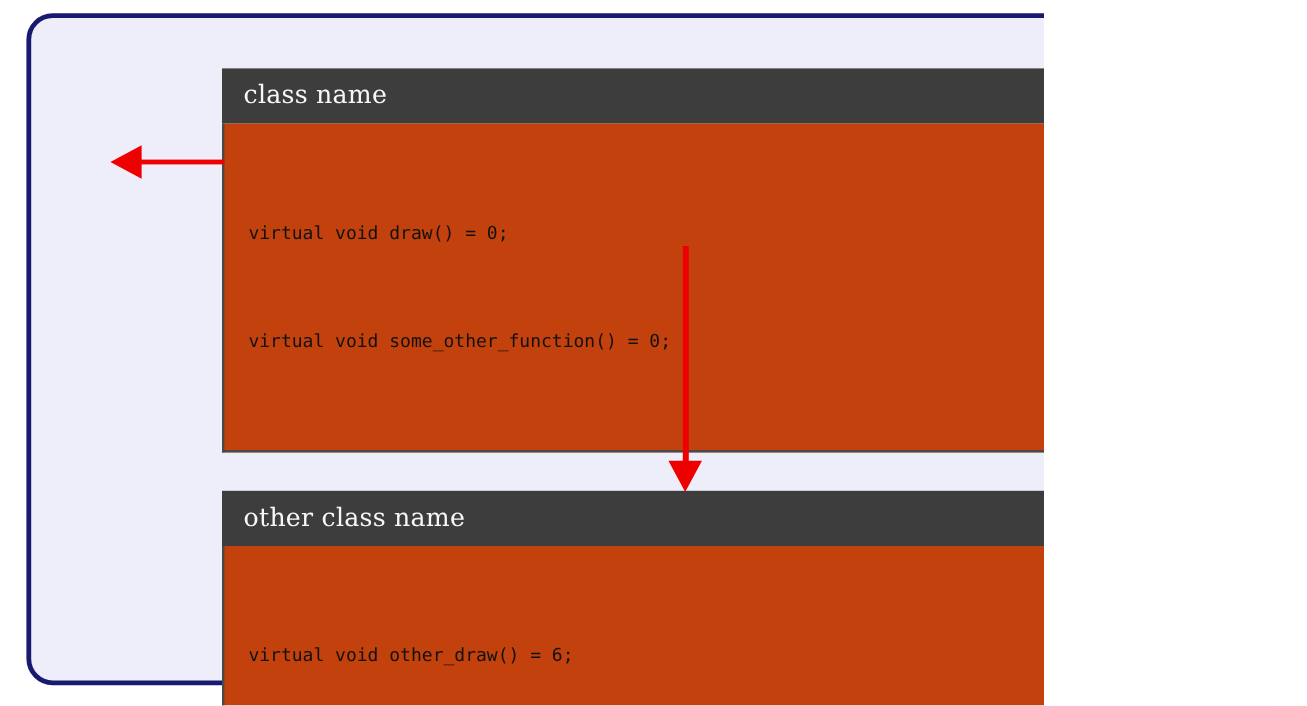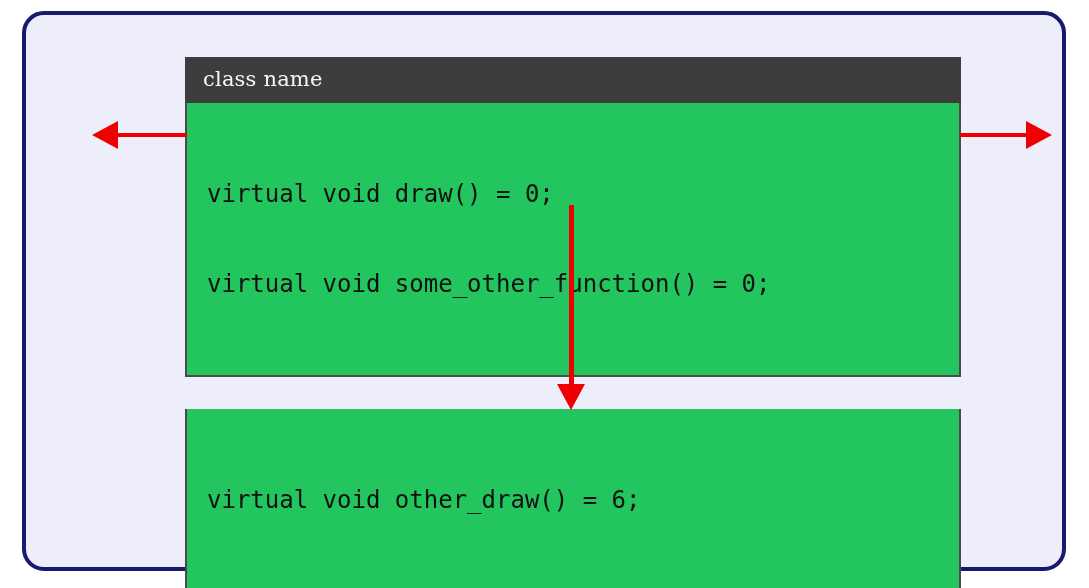--- a/index.html
+++ b/index.html
@@ -2,21 +2,21 @@
 <html><head>
 <meta charset="utf-8">
 <style>
   html, body {
     margin: 0;
     padding: 0;
     background: #ffffff;
   }
   #canvas {
     position: relative;
-    width: 1089px;
+    width: 870px;
     height: 588px;
     background: #ffffff;
     overflow: hidden;
     font-family: "Liberation Sans", sans-serif;
   }
 
   
   .outer-frame {
     position: absolute;
     left: 22px;
@@ -43,26 +43,26 @@
     color: #f7f7f7;
     font-family: "DejaVu Serif", "Liberation Serif", serif;
     font-size: 21px;
     line-height: 1;
     padding: 12px 0 13px 18px;
     letter-spacing: 0.2px;
   }
 
   .class-body {
     box-sizing: border-box;
-    background: #22c55e;
+    background: #c2410c;
     border: 2px solid #4a4a4a;
     border-top: none;
     padding: 16px 18px 16px 20px;
     font-family: "DejaVu Sans Mono", "Liberation Mono", monospace;
-    font-size: 24px;
+    font-size: 15px;
     line-height: 30px;
     color: #111111;
     white-space: pre;
   }
   .class-body .code-line { display: block; }
 
   
   .arrow-line {
     position: absolute;
     background: #ee0000;
@@ -115,20 +115,21 @@
 
     <div class="class-box first">
       <div class="class-header">class name</div>
       <div class="class-body">
         <span class="code-line">virtual void draw() = 0;</span>
         <span class="code-line">virtual void some_other_function() = 0;</span>
       </div>
     </div>
 
     <div class="class-box second">
+      <div class="class-header">other class name</div>
       <div class="class-body">
         <span class="code-line">virtual void other_draw() = 6;</span>
         
       </div>
     </div>
 
     <div class="arrow-line arrow-h arrow-left-line"></div>
     <div class="arrow-left-head"></div>
 
     <div class="arrow-line arrow-h arrow-right-line"></div>

